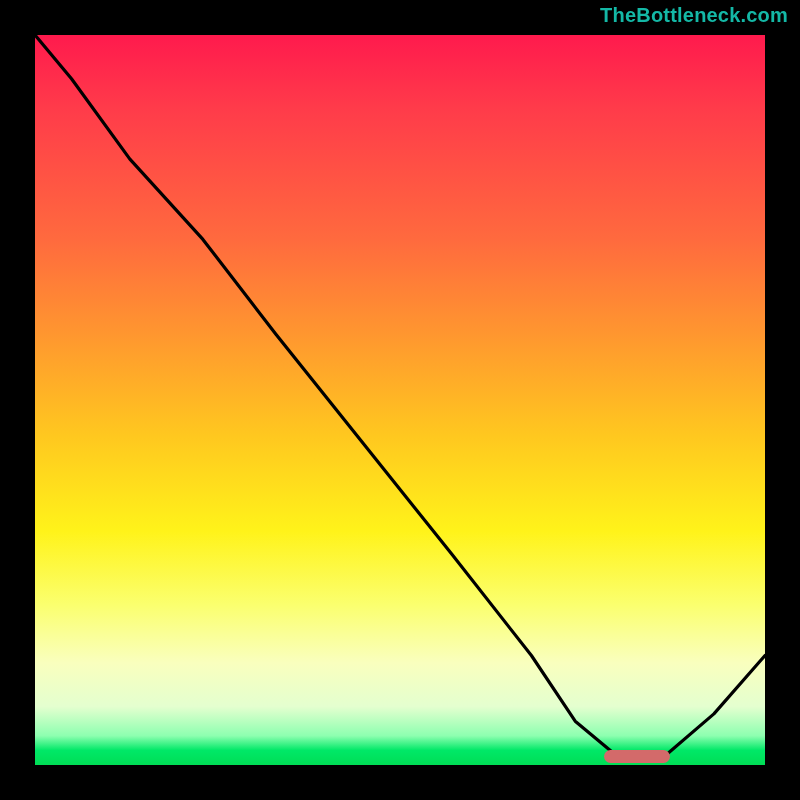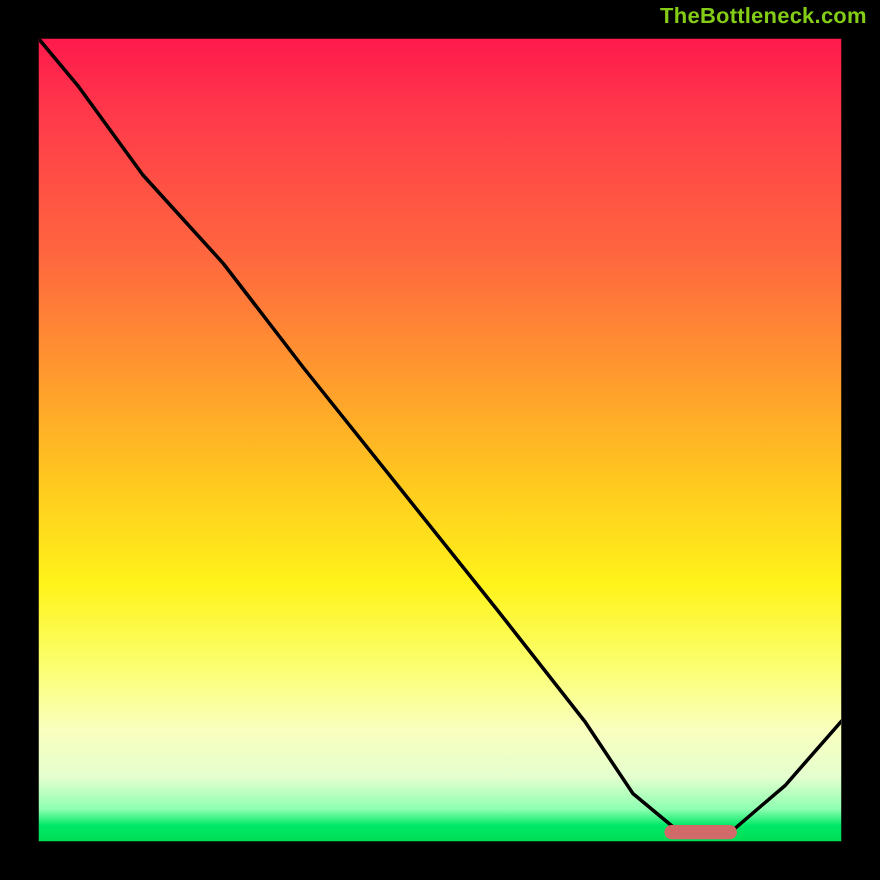--- a/index.html
+++ b/index.html
@@ -14,21 +14,21 @@
   .frame {
     position: relative;
     width: 800px;
     height: 800px;
     background: #000;
   }
   .attribution {
     position: absolute;
     top: 4px;
     right: 12px;
-    color: #84cc16;
+    color: #14b8a6;
     font-size: 20px;
     font-weight: 600;
     letter-spacing: 0.2px;
     user-select: none;
   }
   .plot {
     position: absolute;
     left: 35px;
     top: 35px;
     width: 730px;

